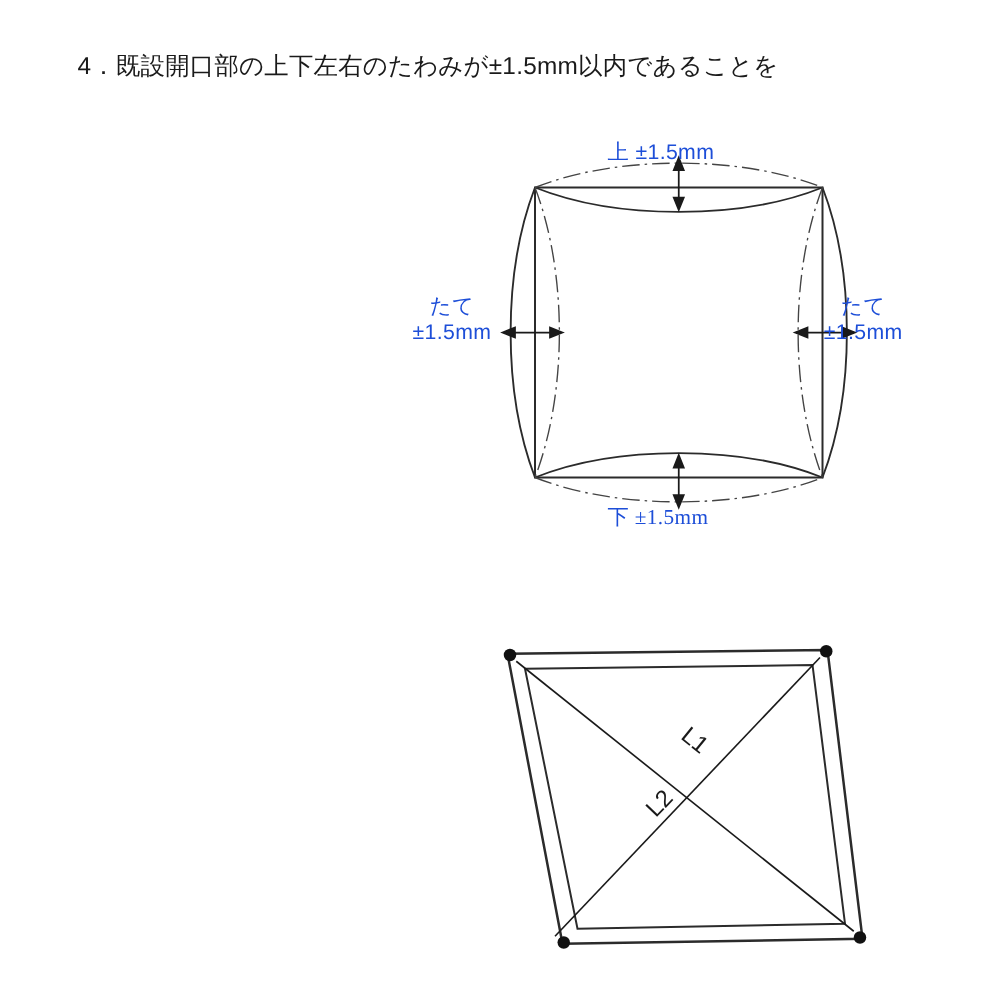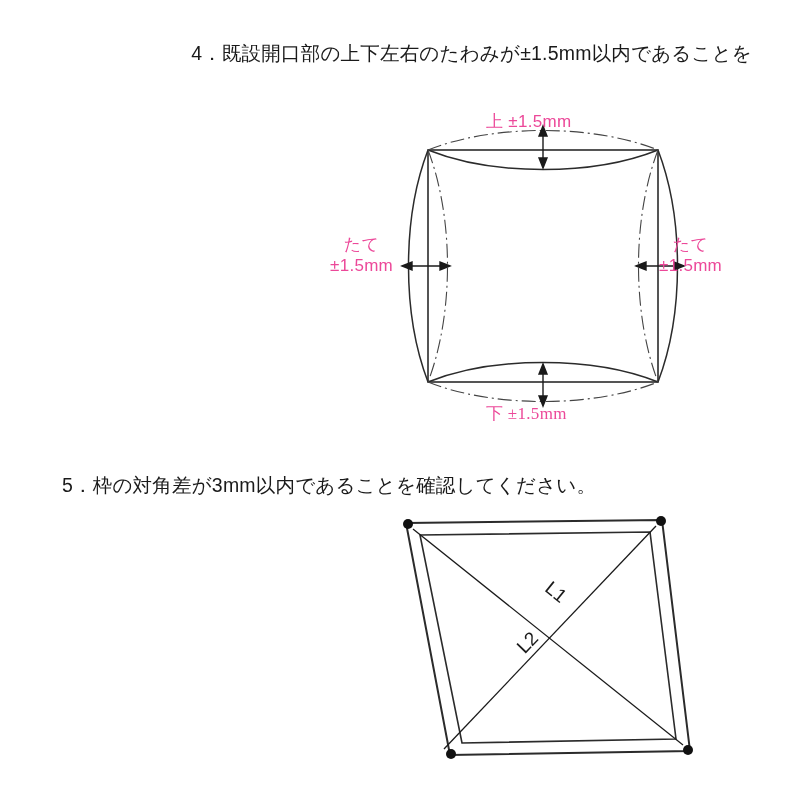--- a/index.html
+++ b/index.html
@@ -24,42 +24,41 @@
 
   
   .sec4-text {
     position: absolute;
     left: 62px;
     top: 38px;
     width: 690px;
     font-size: 19.5px;
     line-height: 1.6;
     letter-spacing: 0.2px;
-    text-align: right;
   }
   .sec4-text .l2 {
     display: block;
     padding-left: 26px;
   }
 
   .fig1 {
     position: absolute;
     left: 318px;
     top: 108px;
     width: 420px;
     height: 330px;
   }
   .fig1 svg { display: block; }
 
   .lbl {
     position: absolute;
     font-size: 17px;
     letter-spacing: 0.3px;
     white-space: nowrap;
-    color: #ec4899;
+    color: #1d4ed8;
   }
   .lbl-top   { left: 486px; top: 110px; }
   .lbl-bottom{ left: 486px; top: 402px; font-family: Liberation Serif, serif; }
   .lbl-left  { left: 330px; top: 234px; text-align: center; line-height: 1.25; }
   .lbl-right { left: 659px; top: 234px; text-align: center; line-height: 1.25; }
 
   
   .sec5-text {
     position: absolute;
     left: 62px;
@@ -135,23 +134,20 @@
   <div class="lbl lbl-left">
     <div>たて</div>
     <div>±1.5mm</div>
   </div>
 
   <div class="lbl lbl-right">
     <div>たて</div>
     <div>±1.5mm</div>
   </div>
 
-  <div class="sec5-text">
-    <span>5．</span><span>枠の対角差が3mm以内であることを確認してください。</span>
-  </div>
 
   <div class="fig2">
     <svg width="340" height="270" viewBox="0 0 340 270" xmlns="http://www.w3.org/2000/svg">
 
       <polygon points="26,18 282,15 310,246 70,250" fill="none" stroke="#2b2b2b" stroke-width="2"></polygon>
 
       <polygon points="40,30 270,27 296,234 82,238" fill="none" stroke="#2b2b2b" stroke-width="1.6"></polygon>
 
       <line x1="33" y1="24" x2="303" y2="240" stroke="#1a1a1a" stroke-width="1.3"></line>
       <line x1="276" y1="21" x2="64" y2="244" stroke="#1a1a1a" stroke-width="1.3"></line>

